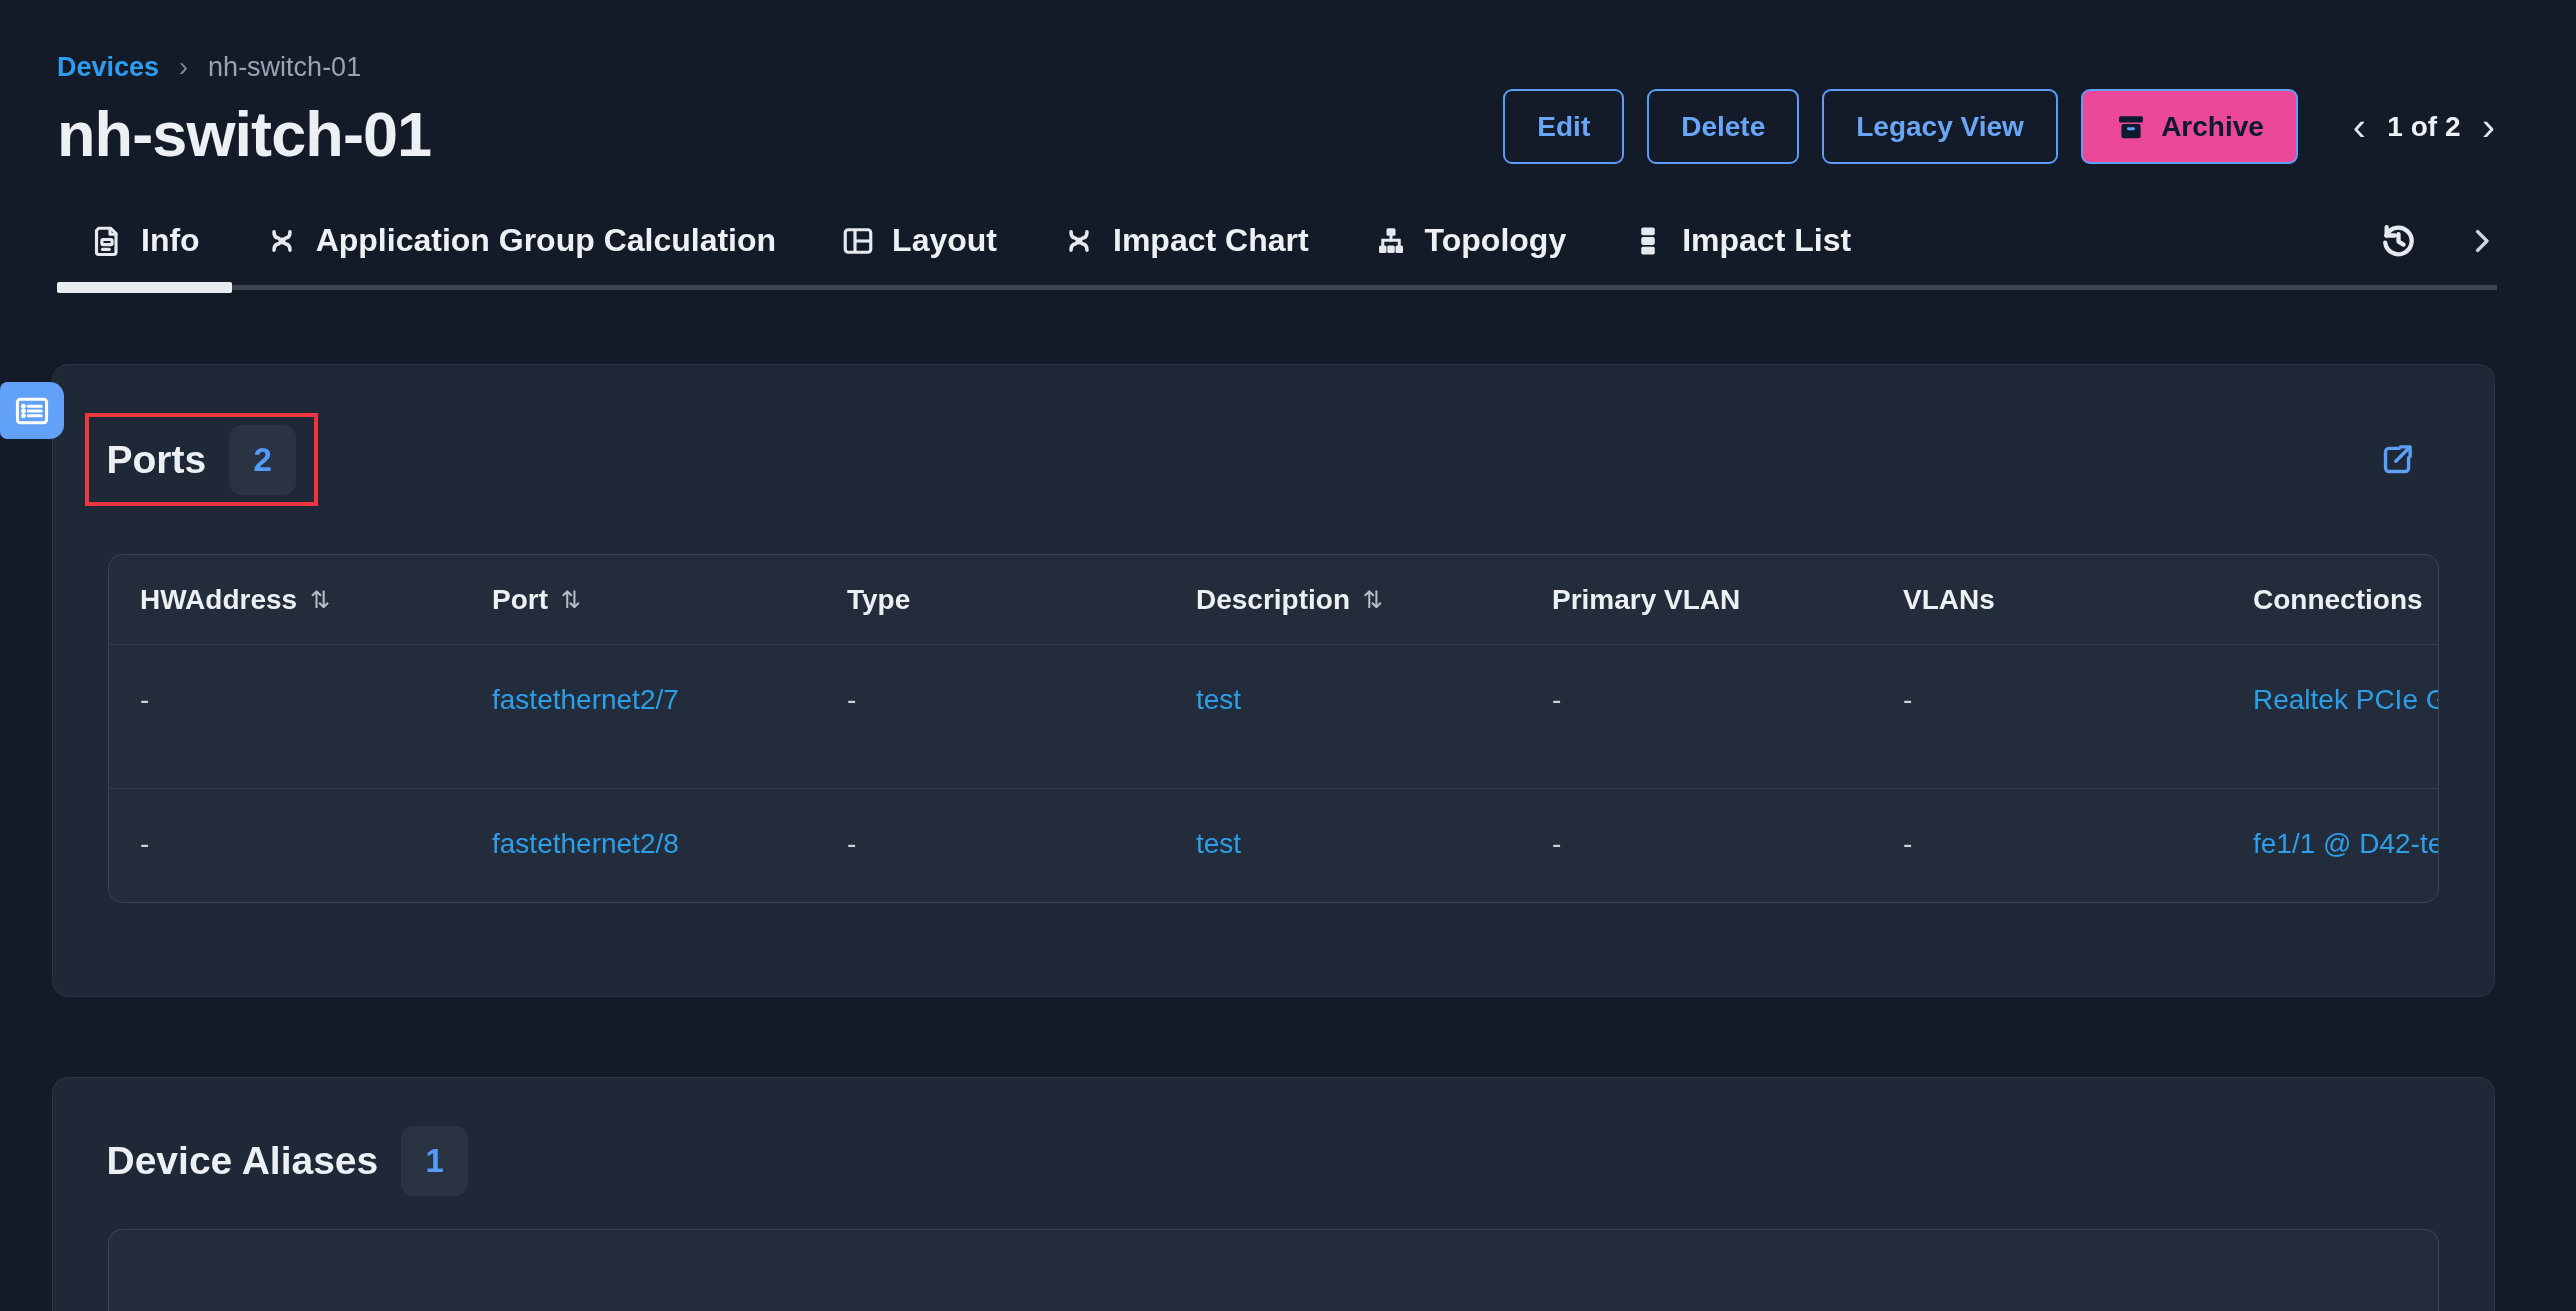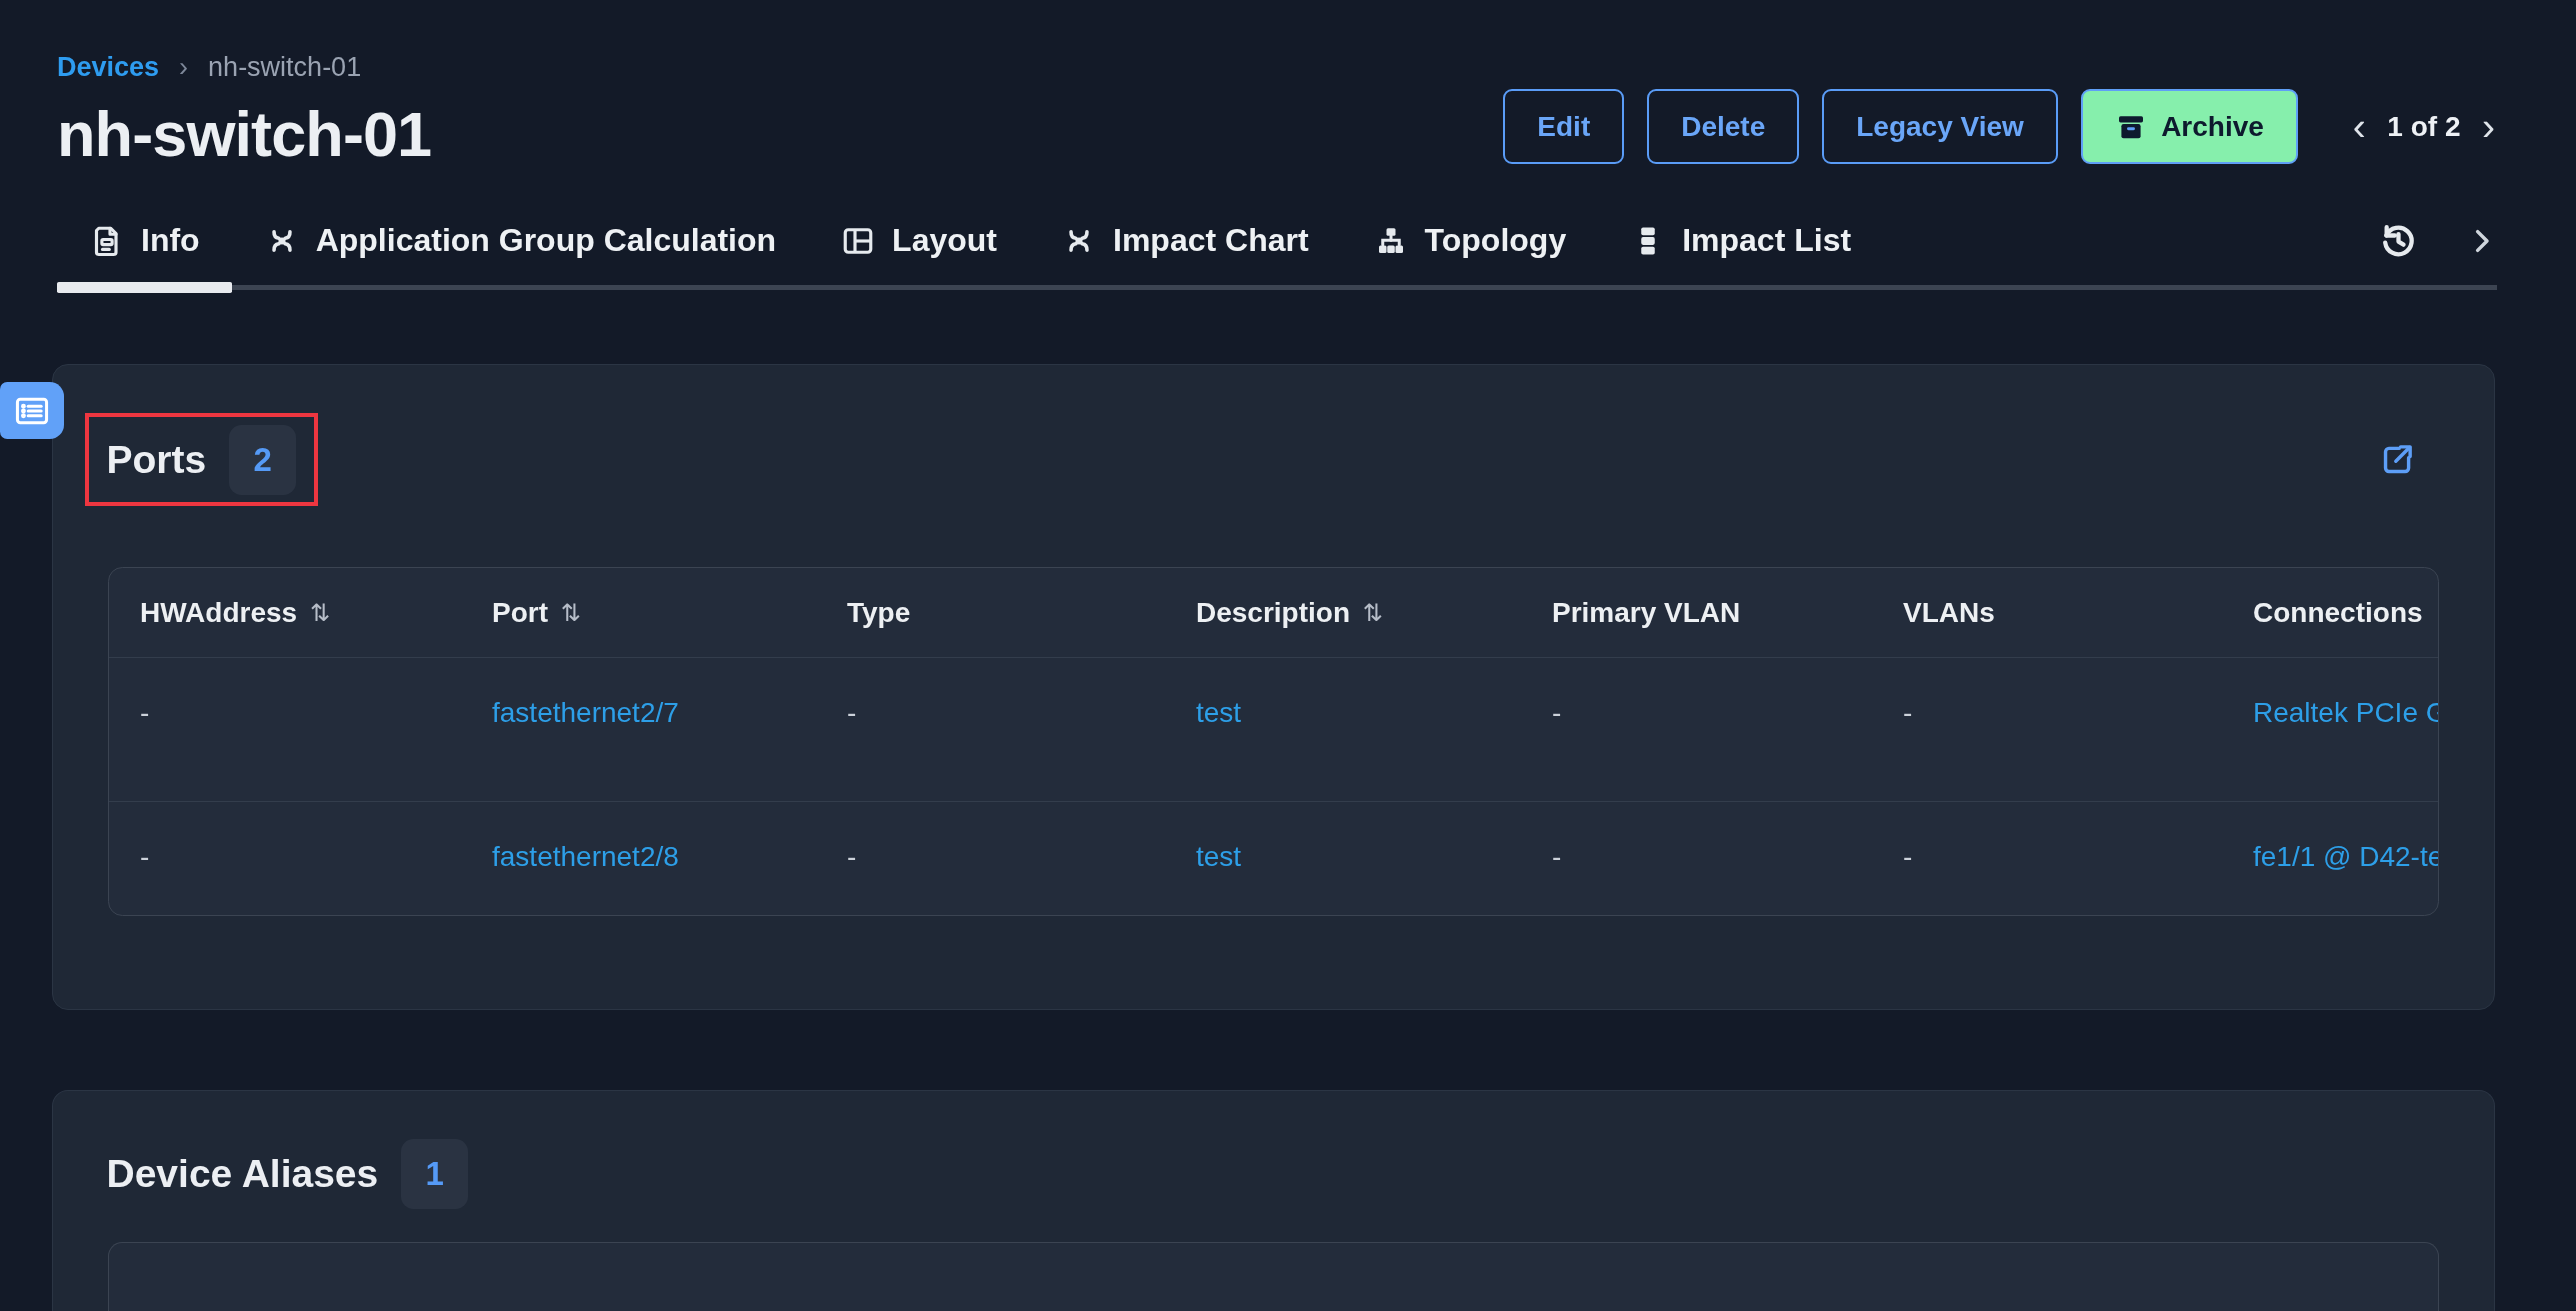--- a/index.html
+++ b/index.html
@@ -19,21 +19,21 @@
   .breadcrumb .bc-current { color: #9aa3b2; }
   .page-title { font-size: 63px; font-weight: 700; letter-spacing: -0.9px; color: #eceff3; line-height: 1.05; }
 
   .actions { position: absolute; top: 89px; right: 81px; display: flex; align-items: center; gap: 23px; padding-left: 9px; }
   .btn {
     height: 75px; padding: 0 32px; border-radius: 9px;
     border: 2.2px solid #5a9cf7; color: #6aa6f8; background: transparent;
     font-size: 28px; font-weight: 700; font-family: inherit;
     display: inline-flex; align-items: center; gap: 14.3px; cursor: pointer;
   }
-  .btn.filled { background: #86efac; color: #0e1a2e; border-color: #5f9ff7; }
+  .btn.filled { background: #ec4899; color: #0e1a2e; border-color: #5f9ff7; }
   .pager { display: flex; align-items: center; gap: 21.5px; margin-left: 32px; color: #eef1f5; }
   .pager .chev { font-size: 39px; line-height: 1; color: #dfe4ea; cursor: pointer; font-weight: 400; }
   .pager .pager-label { font-size: 28px; font-weight: 700; }
 
   
   .tabs {
     margin: 52px 79px 0 57px;
     display: flex; align-items: center;
     border-bottom: 5.4px solid #3c4452;
     padding-bottom: 23px;
@@ -75,21 +75,21 @@
   .annotation-box { position: absolute; inset: 0; border: 4.5px solid #ee3640; pointer-events: none; }
   .section-title { font-size: 39px; font-weight: 700; color: #eceff3; }
   .count-badge {
     min-width: 67px; height: 70px; padding: 0 16px; background: #2a3342; border-radius: 12.5px;
     display: grid; place-items: center; color: #559af6; font-size: 33px; font-weight: 700;
   }
   .ext-link { width: 41px; height: 41px; color: #5d9ef7; cursor: pointer; margin-right: 21.5px; }
   .ext-link svg { width: 100%; height: 100%; }
 
   
-  .dtable { margin-top: 61px; border: 0.9px solid #3b4452; border-radius: 14.3px; overflow: hidden; background: #232c3b; }
+  .dtable { margin-top: 48px; border: 0.9px solid #3b4452; border-radius: 14.3px; overflow: hidden; background: #232c3b; }
   .trow { display: grid; grid-template-columns: 352px 355px 349px 356px 351px 350px minmax(0,1fr); }
   .trow.thead { height: 89px; }
   .trow.thead .cell { display: flex; align-items: center; font-weight: 700; font-size: 28px; color: #edf0f3; }
   .trow.body { border-top: 0.9px solid #333d4c; }
   .trow.body .cell { padding-top: 39px; font-size: 28px; }
   .trow.r1 { height: 144px; }
   .trow.r2 { height: 114px; }
   .cell { padding-left: 31px; overflow: hidden; white-space: nowrap; }
   .sort-glyph { margin-left: 12.5px; font-size: 24px; color: #b6bdc8; font-weight: 400; font-family: "DejaVu Sans", sans-serif; }
   .dash { color: #ccd2da; }

